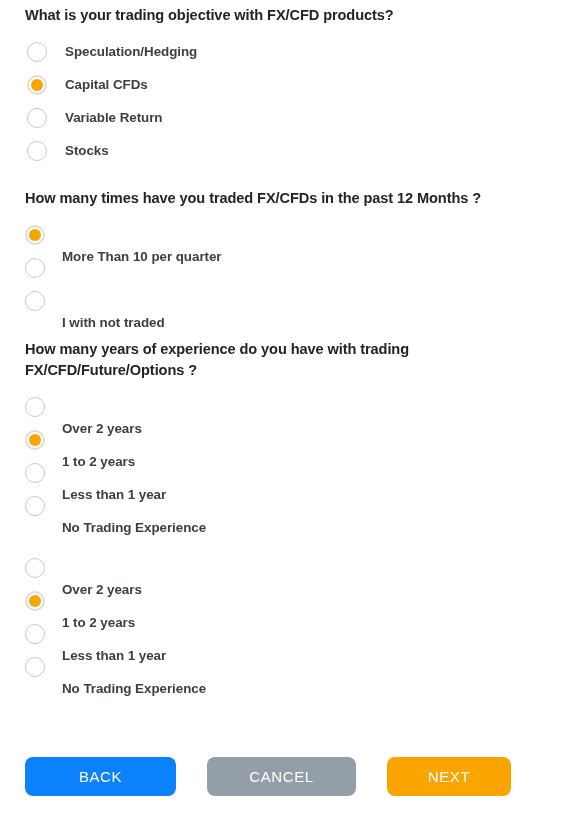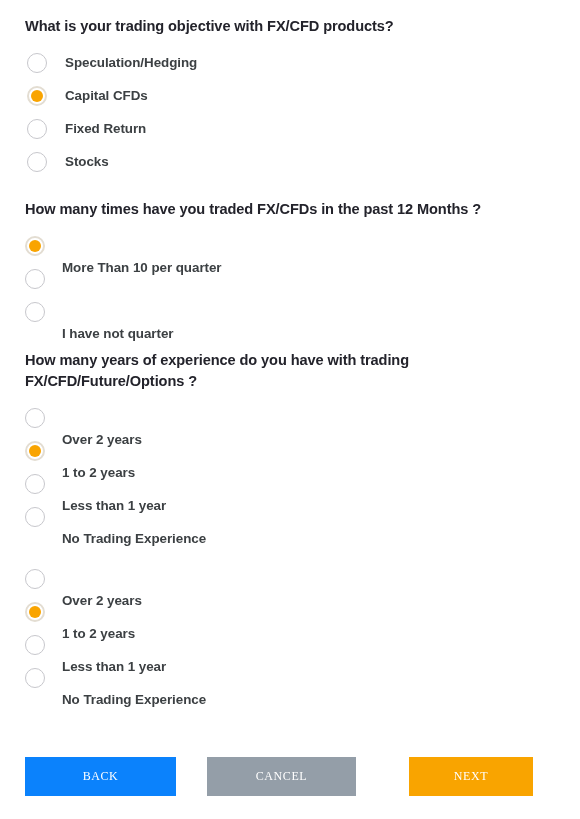--- a/index.html
+++ b/index.html
@@ -102,76 +102,76 @@
     top: 757px;
     width: 580px;
     display: flex;
     padding: 0 25px;
     box-sizing: border-box;
   }
 
   .btn {
     height: 39px;
     border: none;
-    border-radius: 0;
+    border-radius: 8px;
     color: #ffffff;
-    font-family: Liberation Serif, serif;
-    font-size: 12px;
+    font-family: Liberation Sans, sans-serif;
+    font-size: 15px;
     font-weight: normal;
     letter-spacing: 0.6px;
     cursor: pointer;
     padding: 0;
     display: flex;
     align-items: center;
     justify-content: center;
   }
   .btn-back   { width: 151px; background: #0b82fc; margin-right: 31px; }
-  .btn-cancel { width: 149px; background: #949ea8; margin-right: 53px; }
+  .btn-cancel { width: 149px; background: #949ea8; margin-right: 31px; }
   .btn-next   { width: 124px; background: #f9a400; }
 </style>
 </head>
 <body>
 
 <div class="form">
 
-  <div class="question-block q-gap-wide q-indent-in" style="padding-top:16px;">
+  <div class="question-block q-gap-wide q-indent-in" style="padding-top:5px;">
     <p class="question-title">What is your trading objective with FX/CFD products?</p>
     <ul class="options" style="margin-top:9px;">
       <li class="option">
         <span class="radio"></span>
         <span class="option-label">Speculation/Hedging</span>
       </li>
       <li class="option selected">
         <span class="radio"></span>
         <span class="option-label">Capital CFDs</span>
       </li>
       <li class="option">
         <span class="radio"></span>
-        <span class="option-label">Fixed Return</span>
+        <span class="option-label">Variable Return</span>
       </li>
       <li class="option">
         <span class="radio"></span>
         <span class="option-label">Stocks</span>
       </li>
     </ul>
   </div>
 
   <div class="question-block q-gap-narrow q-indent-out" style="padding-top:21px;">
     <p class="question-title">How many times have you traded FX/CFDs in the past 12 Months ?</p>
     <ul class="options" style="margin-top:9px;">
       <li class="option selected">
         <span class="radio"></span>
         <span class="option-label">More Than 10 per quarter</span>
       </li>
       <li class="option">
         <span class="radio"></span>
       </li>
       <li class="option">
         <span class="radio"></span>
-        <span class="option-label">I have not quarter</span>
+        <span class="option-label">I with not traded</span>
       </li>
     </ul>
   </div>
 
   <div class="question-block q-gap-narrow q-indent-out" style="padding-top:22px;">
     <p class="question-title" style="max-width:420px;">How many years of experience do you have with trading FX/CFD/Future/Options ?</p>
     <ul class="options" style="margin-top:9px;">
       <li class="option">
         <span class="radio"></span>
         <span class="option-label">Over 2 years</span>

